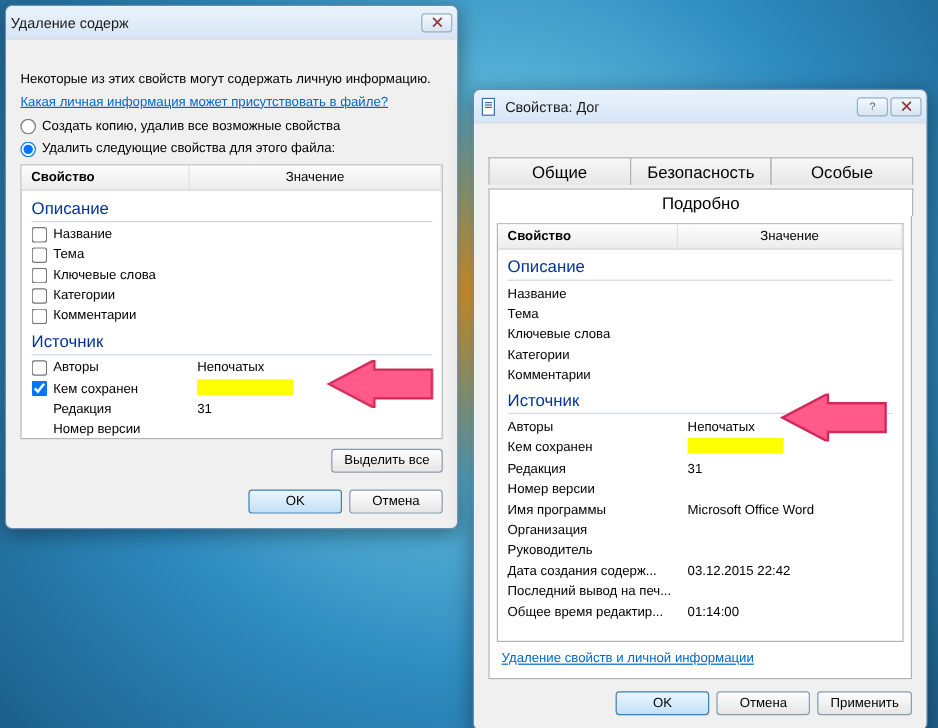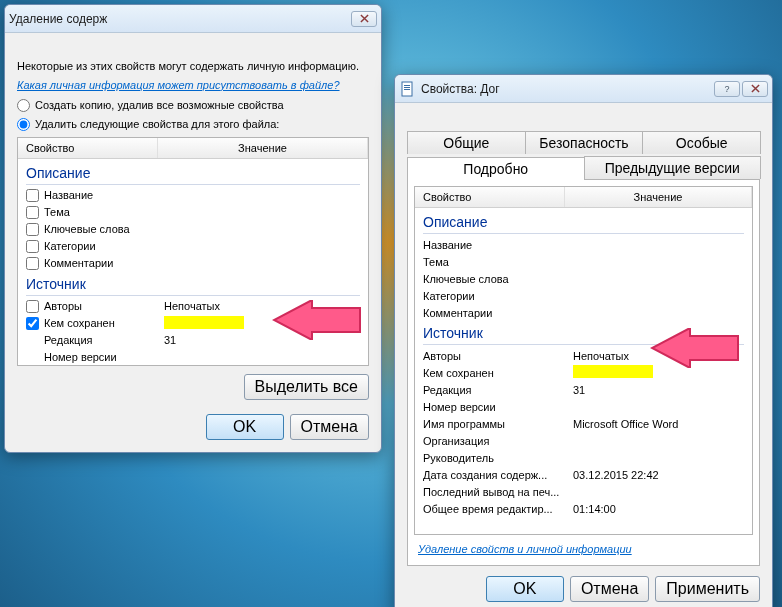--- a/index.html
+++ b/index.html
@@ -41,39 +41,39 @@
   background: linear-gradient(to bottom,#f4f8fc,#d7e4f0);
   display: flex; align-items: center; justify-content: center;
   font-size: 9px; color: #4a5a6a;
   cursor: default;
 }
 .close-x svg { width:9px; height:9px; }
 .inner {
   padding: 26px 12px 12px 12px;
 }
 .hint { margin-bottom: 4px; line-height: 1.35; }
-.link { color: #0066cc; text-decoration: underline; cursor: pointer; font-style: italic; }
+.link { color: #0066cc; text-decoration: underline; cursor: pointer; }
 .radio-row { display: flex; align-items: center; gap: 5px; margin: 6px 0 3px 0; }
 .radio-row input { margin: 0; }
 .list-frame {
   border: 1px solid #b4b4b4;
   background: #fff;
   margin-top: 6px;
 }
 .list-head {
   display: flex;
   background: linear-gradient(to bottom,#fdfdfd,#ececec);
   border-bottom: 1px solid #d0d0d0;
   font-size: 11px;
 }
 .list-head .col {
   padding: 4px 8px;
   border-right: 1px solid #e0e0e0;
 }
-.col-prop { flex: 0 0 140px; }
+.col-prop { flex: 0 0 140px; font-weight: bold; }
 .col-val { flex: 1; text-align: center; }
 .list-body {
   height: 206px;
   overflow-y: scroll;
   padding: 2px 0;
 }
 .grp-title {
   color: #003399;
   padding: 4px 8px 2px 8px;
   font-size: 14px;
@@ -90,21 +90,21 @@
 .row .label { flex: 0 0 120px; }
 .row .value { flex: 1; }
 .highlight { background: #ffff00; display:inline-block; width:80px; height:13px; }
 .btn-row { display: flex; justify-content: flex-end; gap: 6px; margin-top: 8px; }
 .btn {
   min-width: 78px;
   padding: 3px 10px;
   border: 1px solid #8a9aac;
   border-radius: 3px;
   background: linear-gradient(to bottom,#fdfdfd,#e6e6e6);
-  font-size: 16px;
+  font-size: 11px;
   cursor: default;
 }
 .btn.default {
   background: linear-gradient(to bottom,#eaf6ff,#c4e0f7);
   border-color:#3c7fb1;
 }
 .tabs-row { display:flex; margin-top:2px; }
 .tab {
   flex:1;
   text-align:center;
@@ -261,21 +261,20 @@
     </div>
   </div>
   <div class="inner">
     <div class="tabs-row" id="tabs-top">
         <div class="tab">Общие</div>
         <div class="tab">Безопасность</div>
         <div class="tab">Особые</div>
       </div>
     <div class="tabs-row" id="tabs-bottom">
         <div class="tab active">Подробно</div>
-        <div class="tab">Предыдущие версии</div>
       </div>
     <div class="tabs-body">
       <div class="prop-list-frame">
         <div class="list-head">
           <div class="col col-prop" style="flex:0 0 150px">Свойство</div>
           <div class="col col-val">Значение</div>
         </div>
         <div class="prop-body" id="det-body">
             <div class="grp-title">Описание</div>
             <div class="grp-underline"></div>

